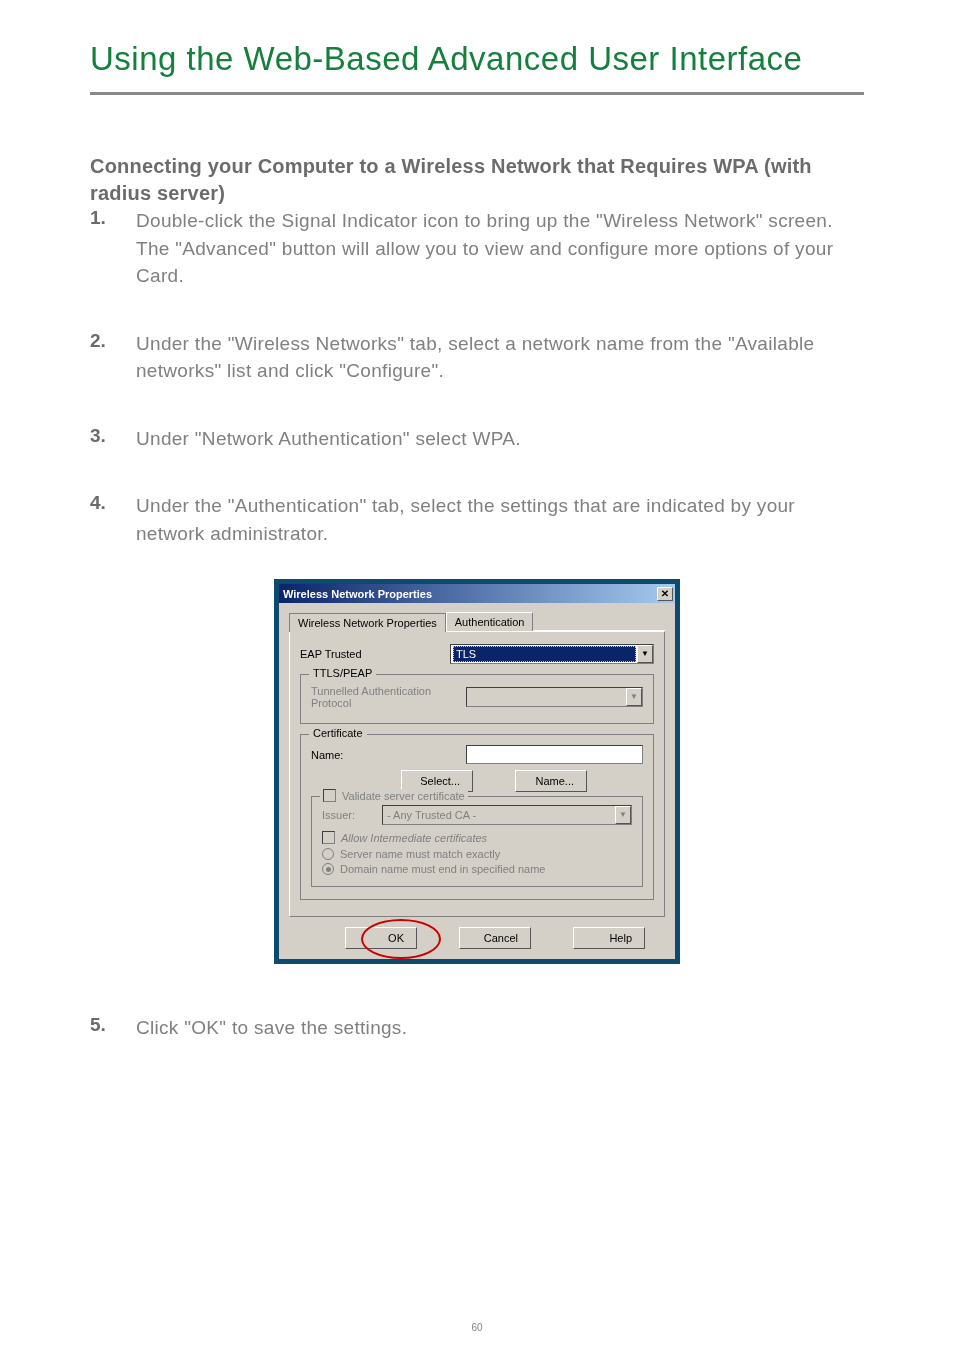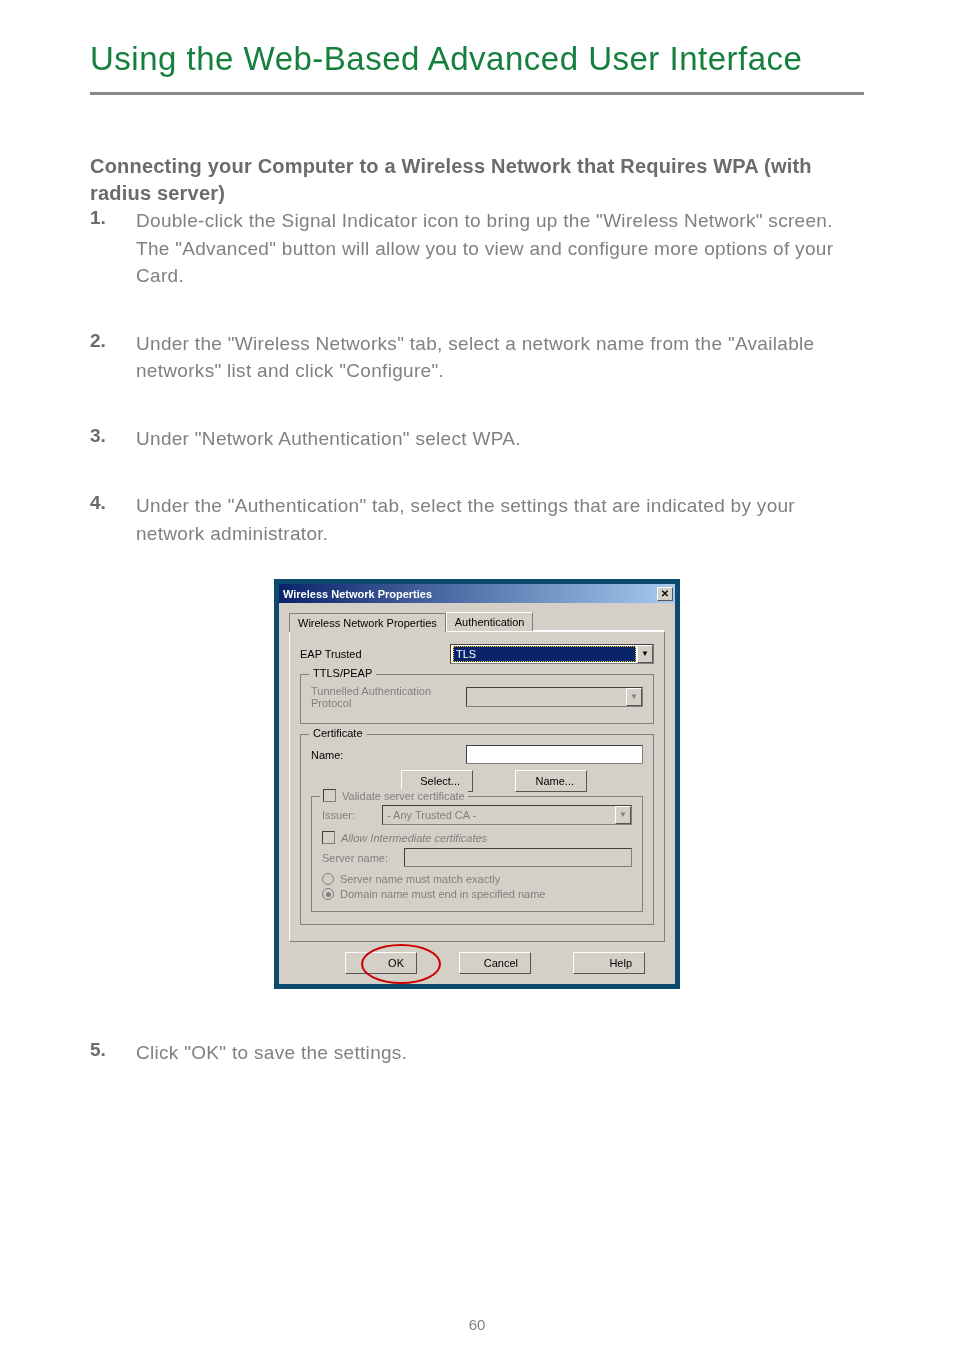--- a/index.html
+++ b/index.html
@@ -306,21 +306,21 @@
       border-radius: 50%;
       left: 72px;
       top: -8px;
       pointer-events: none;
     }
     .page-number {
       position: absolute;
       bottom: 30px;
       left: 50%;
       transform: translateX(-50%);
-      font-size: 15px;
+      font-size: 10px;
       color: #808080;
     }
   </style>
 </head>
 <body>
 
 <h1 class="page-title">Using the Web-Based Advanced User Interface</h1>
 
 <h2 class="section-heading">Connecting your Computer to a Wireless Network that Requires WPA (with radius server)</h2>
 
@@ -396,24 +396,20 @@
               <div class="field-label" style="width:60px">Issuer:</div>
               <div class="select disabled">
                 <div class="select-value">- Any Trusted CA -</div>
                 <div class="select-arrow">▼</div>
               </div>
             </div>
             <div class="checkbox-row">
               <div class="checkbox"></div>
               <span>Allow Intermediate certificates</span>
             </div>
-            <div class="field-row">
-              <div class="field-label" style="width:82px">Server name:</div>
-              <div class="text-input"></div>
-            </div>
             <div class="radio-row">
               <div class="radio"></div>
               <span>Server name must match exactly</span>
             </div>
             <div class="radio-row">
               <div class="radio checked"></div>
               <span>Domain name must end in specified name</span>
             </div>
           </div>
         </div>

